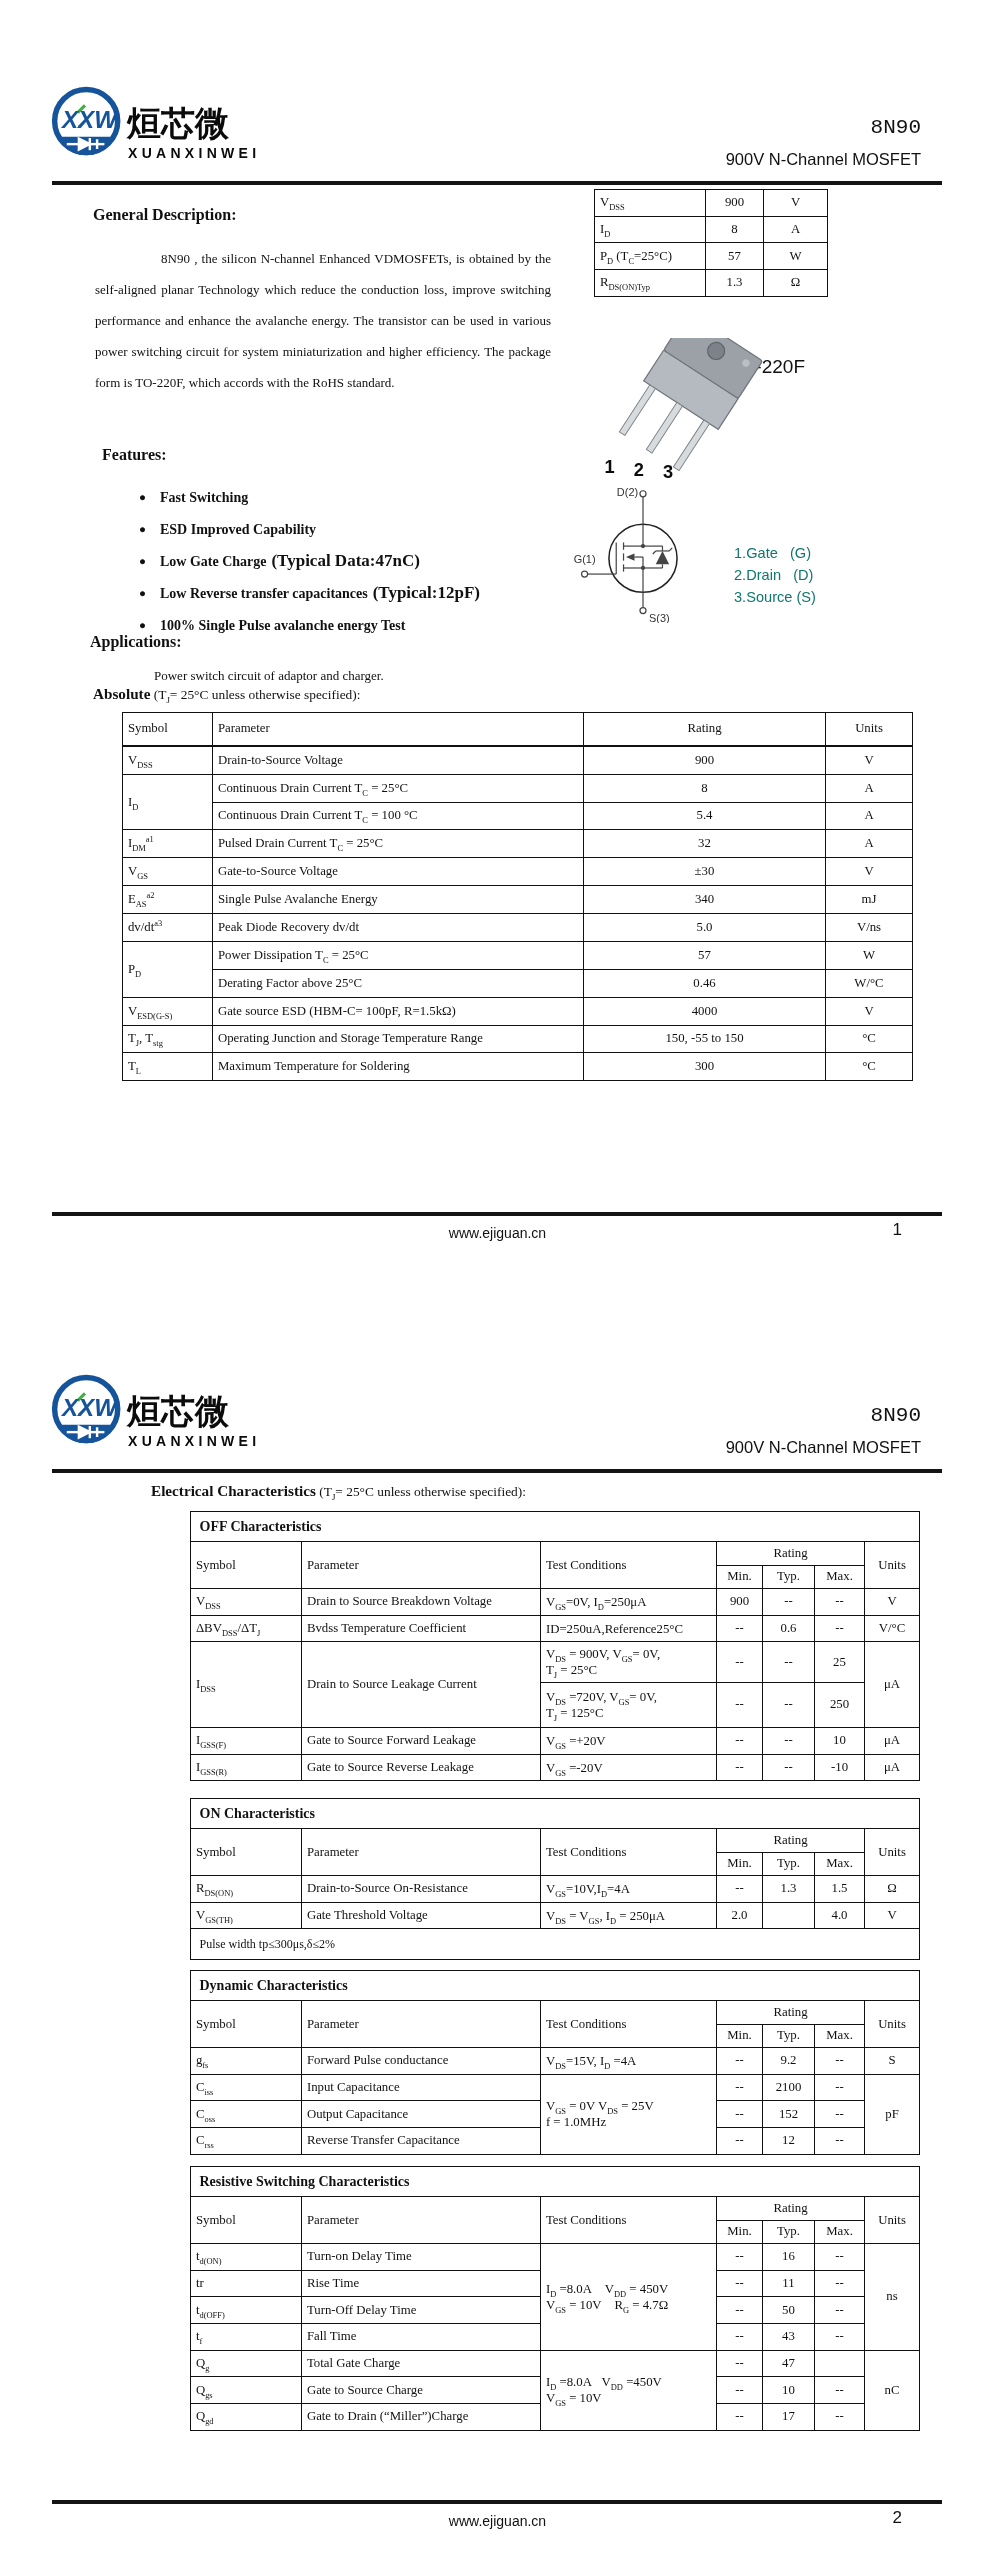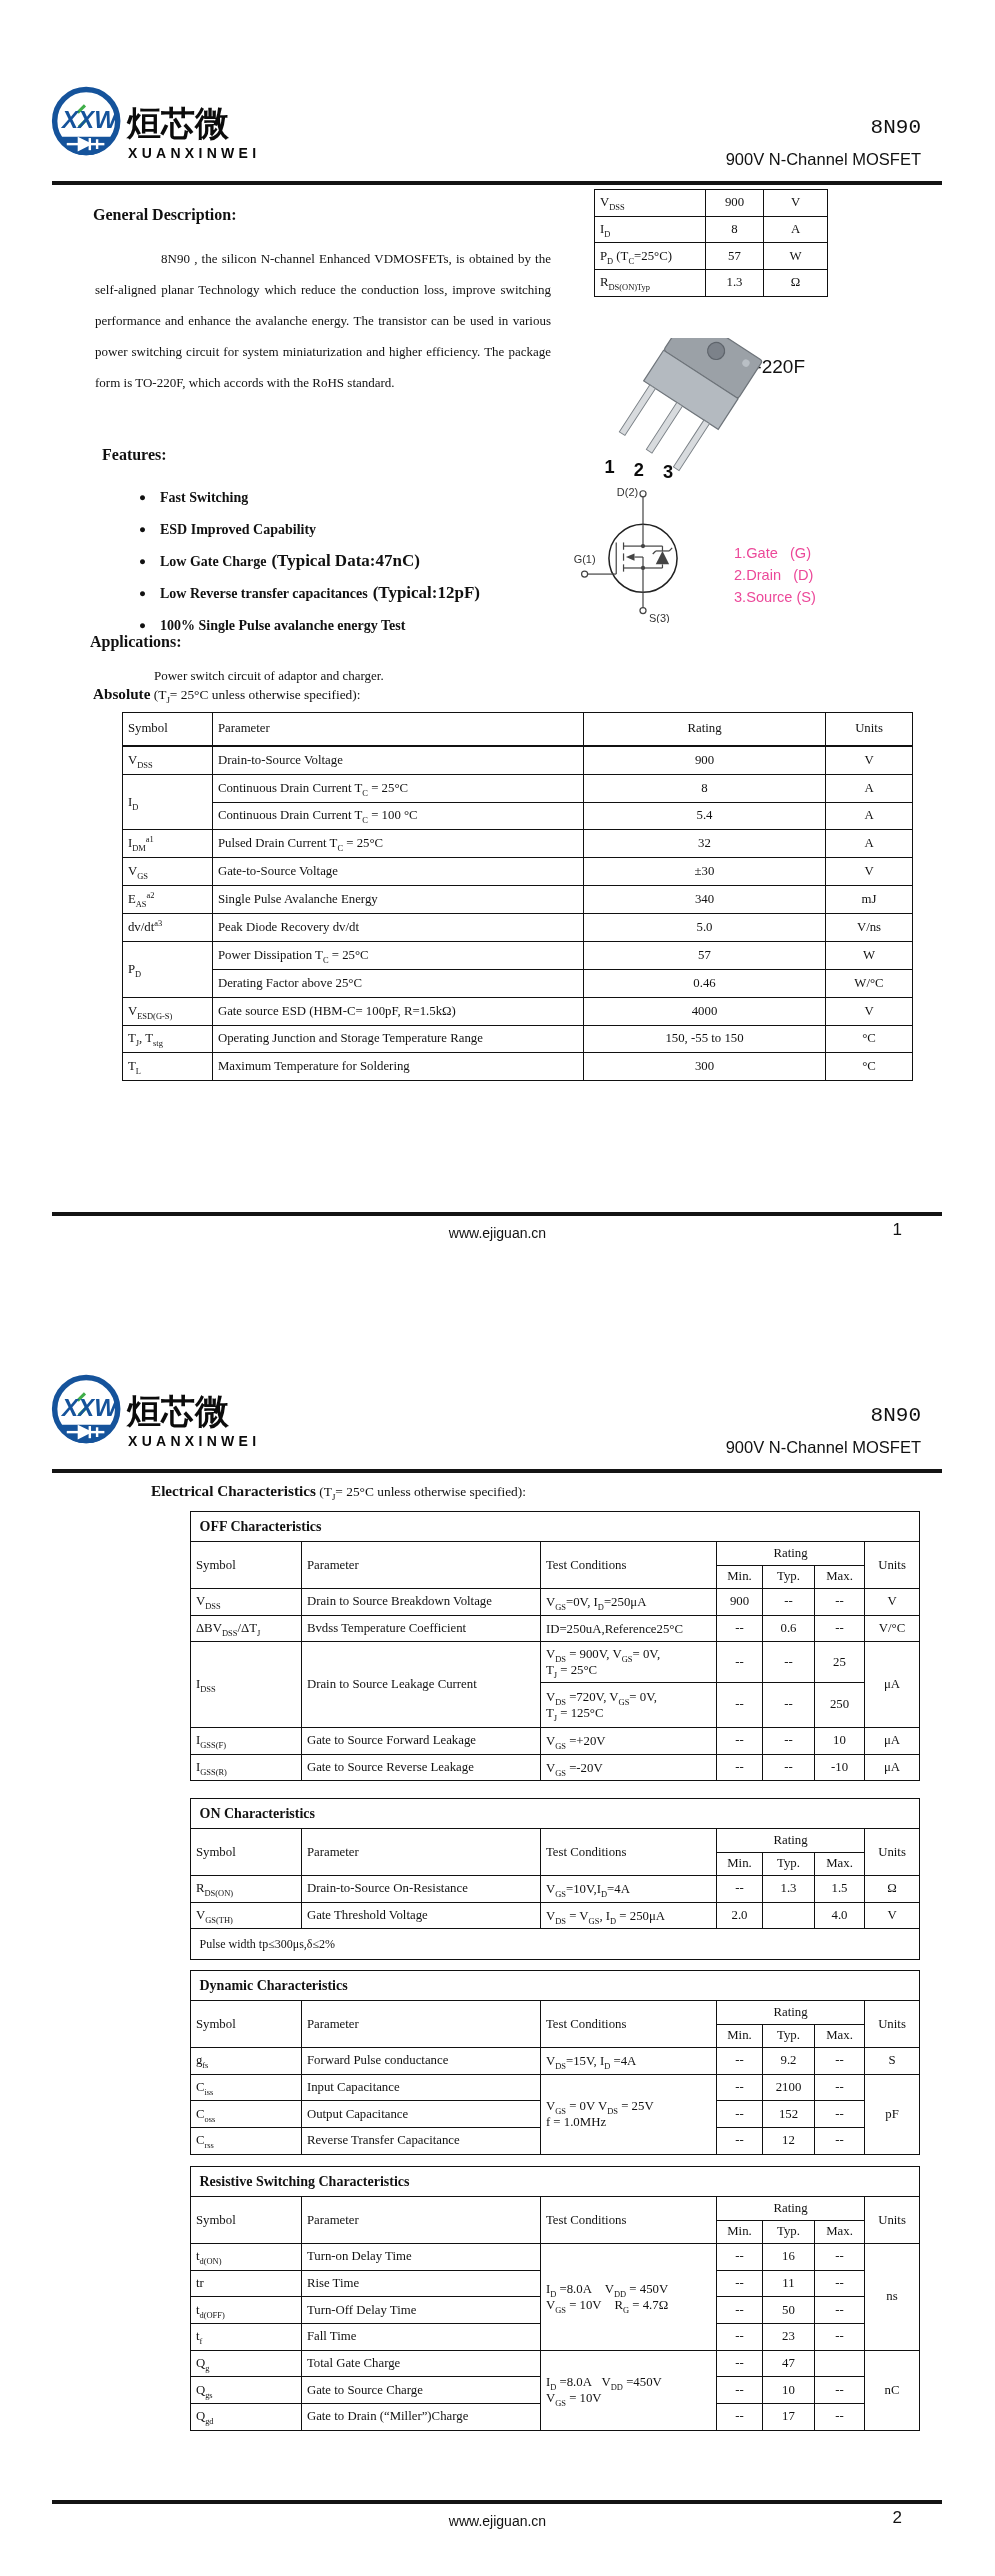--- a/index.html
+++ b/index.html
@@ -39,21 +39,21 @@
   .ct .title td{border-bottom:1.8px solid #111;font-weight:bold;font-size:14px;text-align:left;padding:5.5px 8.5px;}
   .ct th{font-size:12.8px;}
   .ct .hd2 th{border-top:1.2px solid #111;}
   .ct .hd1 th,.ct .hd2 th{border-bottom:1.8px solid #111;}
   .ct td{font-size:12.8px;height:18.3px;}
   .cond-c{text-align:left;padding-left:6.1px;font-size:11.3px;line-height:16px;}
   .note-row td{text-align:left;font-size:12px;padding:5.5px 8.5px;}
   .thl{text-align:left;padding-left:7.3px;}
 
   .to220-label{font-family:"Liberation Sans",sans-serif;font-size:19px;text-align:right;width:238px;margin-top:44px;}
-  .legend-line{font-family:"Liberation Sans",sans-serif;font-size:14.6px;line-height:22px;color:#ec4899;}
+  .legend-line{font-family:"Liberation Sans",sans-serif;font-size:14.6px;line-height:22px;color:#0f766e;}
   .abs-head{font-size:13.4px;}
   .abs-head b{font-size:15.2px;}
   .elec-head{font-size:13.4px;}
   .elec-head b{font-size:15.2px;}
 
   .footer-url{font-family:"Liberation Sans",sans-serif;font-size:14px;text-align:center;width:100%;color:#111;text-decoration:none;display:block;}
   .page-num{font-family:"Liberation Sans",sans-serif;font-size:17px;}
   svg text{font-family:"Liberation Sans",sans-serif;}
 </style>
 </head>
@@ -546,21 +546,21 @@
           <td class="sym-c">t<sub>d(OFF)</sub></td>
           <td class="par-c">Turn-Off Delay Time</td>
           <td class="cen">--</td>
           <td class="cen">50</td>
           <td class="cen">--</td>
         </tr>
     <tr>
           <td class="sym-c">t<sub>f</sub></td>
           <td class="par-c">Fall Time</td>
           <td class="cen">--</td>
-          <td class="cen">23</td>
+          <td class="cen">43</td>
           <td class="cen">--</td>
         </tr>
     <tr>
           <td class="sym-c">Q<sub>g</sub></td>
           <td class="par-c">Total Gate Charge</td>
           <td class="cond-c" rowspan="3">I<sub>D</sub> =8.0A&nbsp;&nbsp;&nbsp;V<sub>DD</sub> =450V<br>V<sub>GS</sub> = 10V</td>
           <td class="cen">--</td>
           <td class="cen">47</td>
           <td class="cen"></td>
           <td class="cen" rowspan="3">nC</td>

